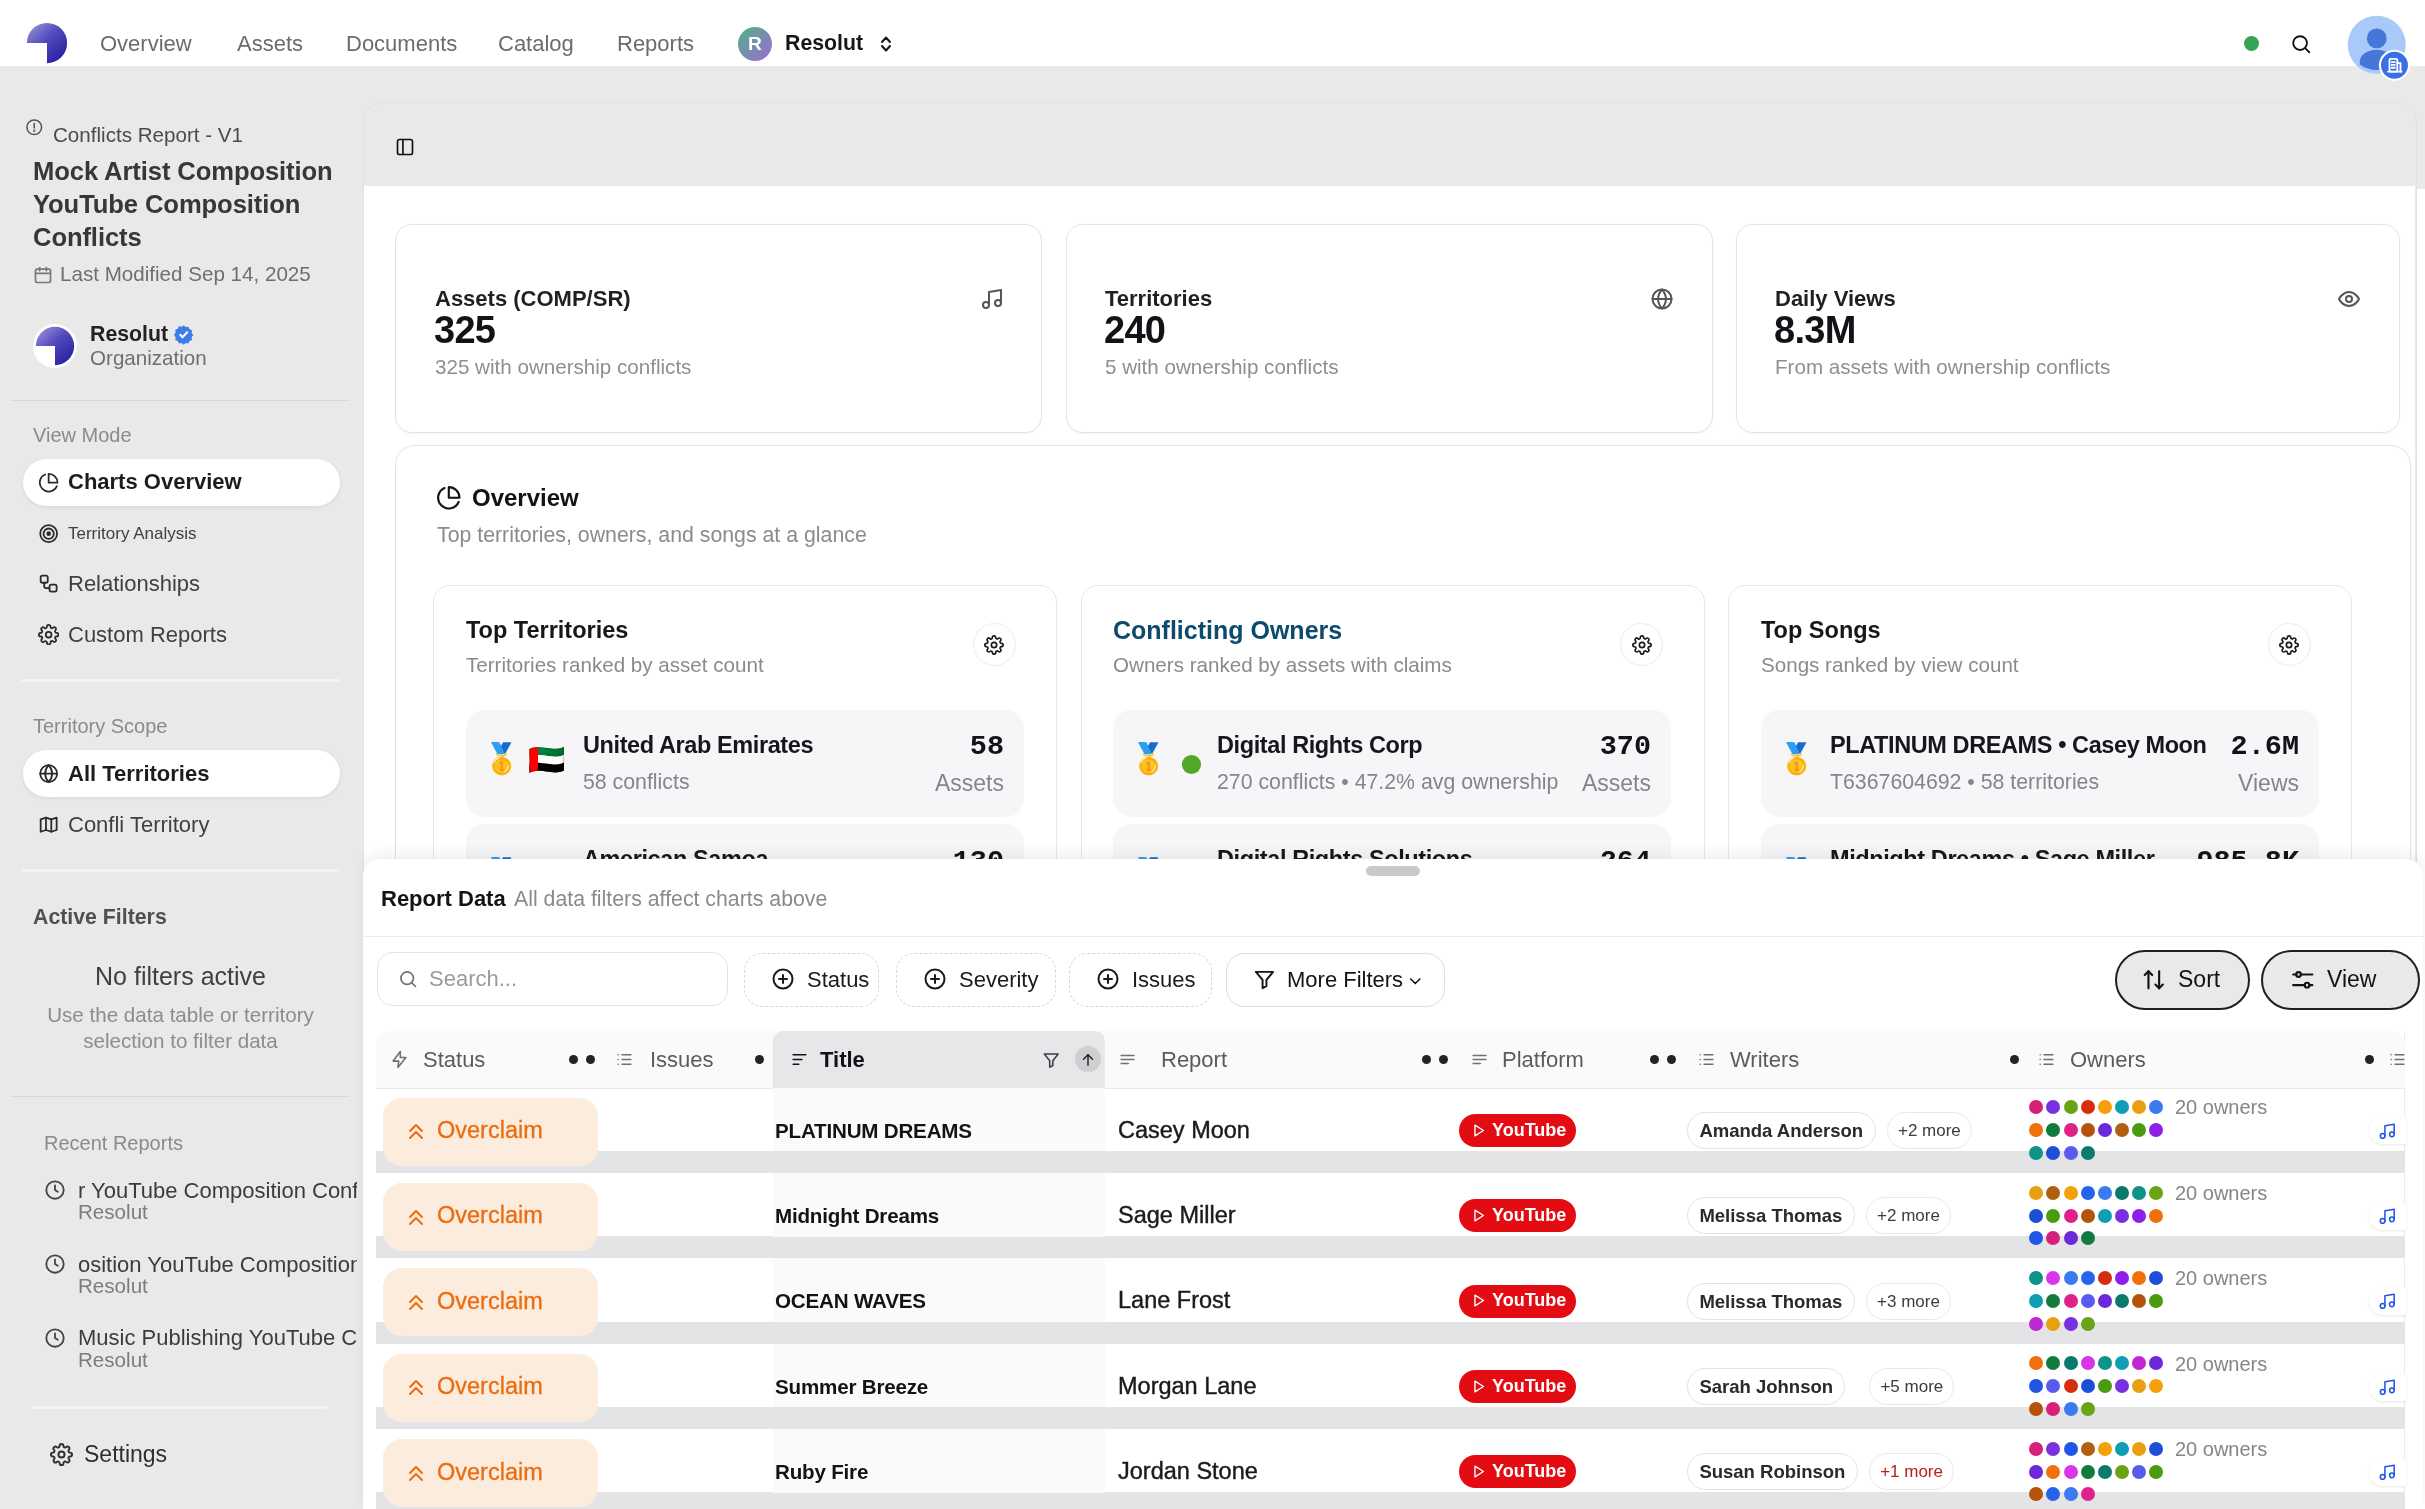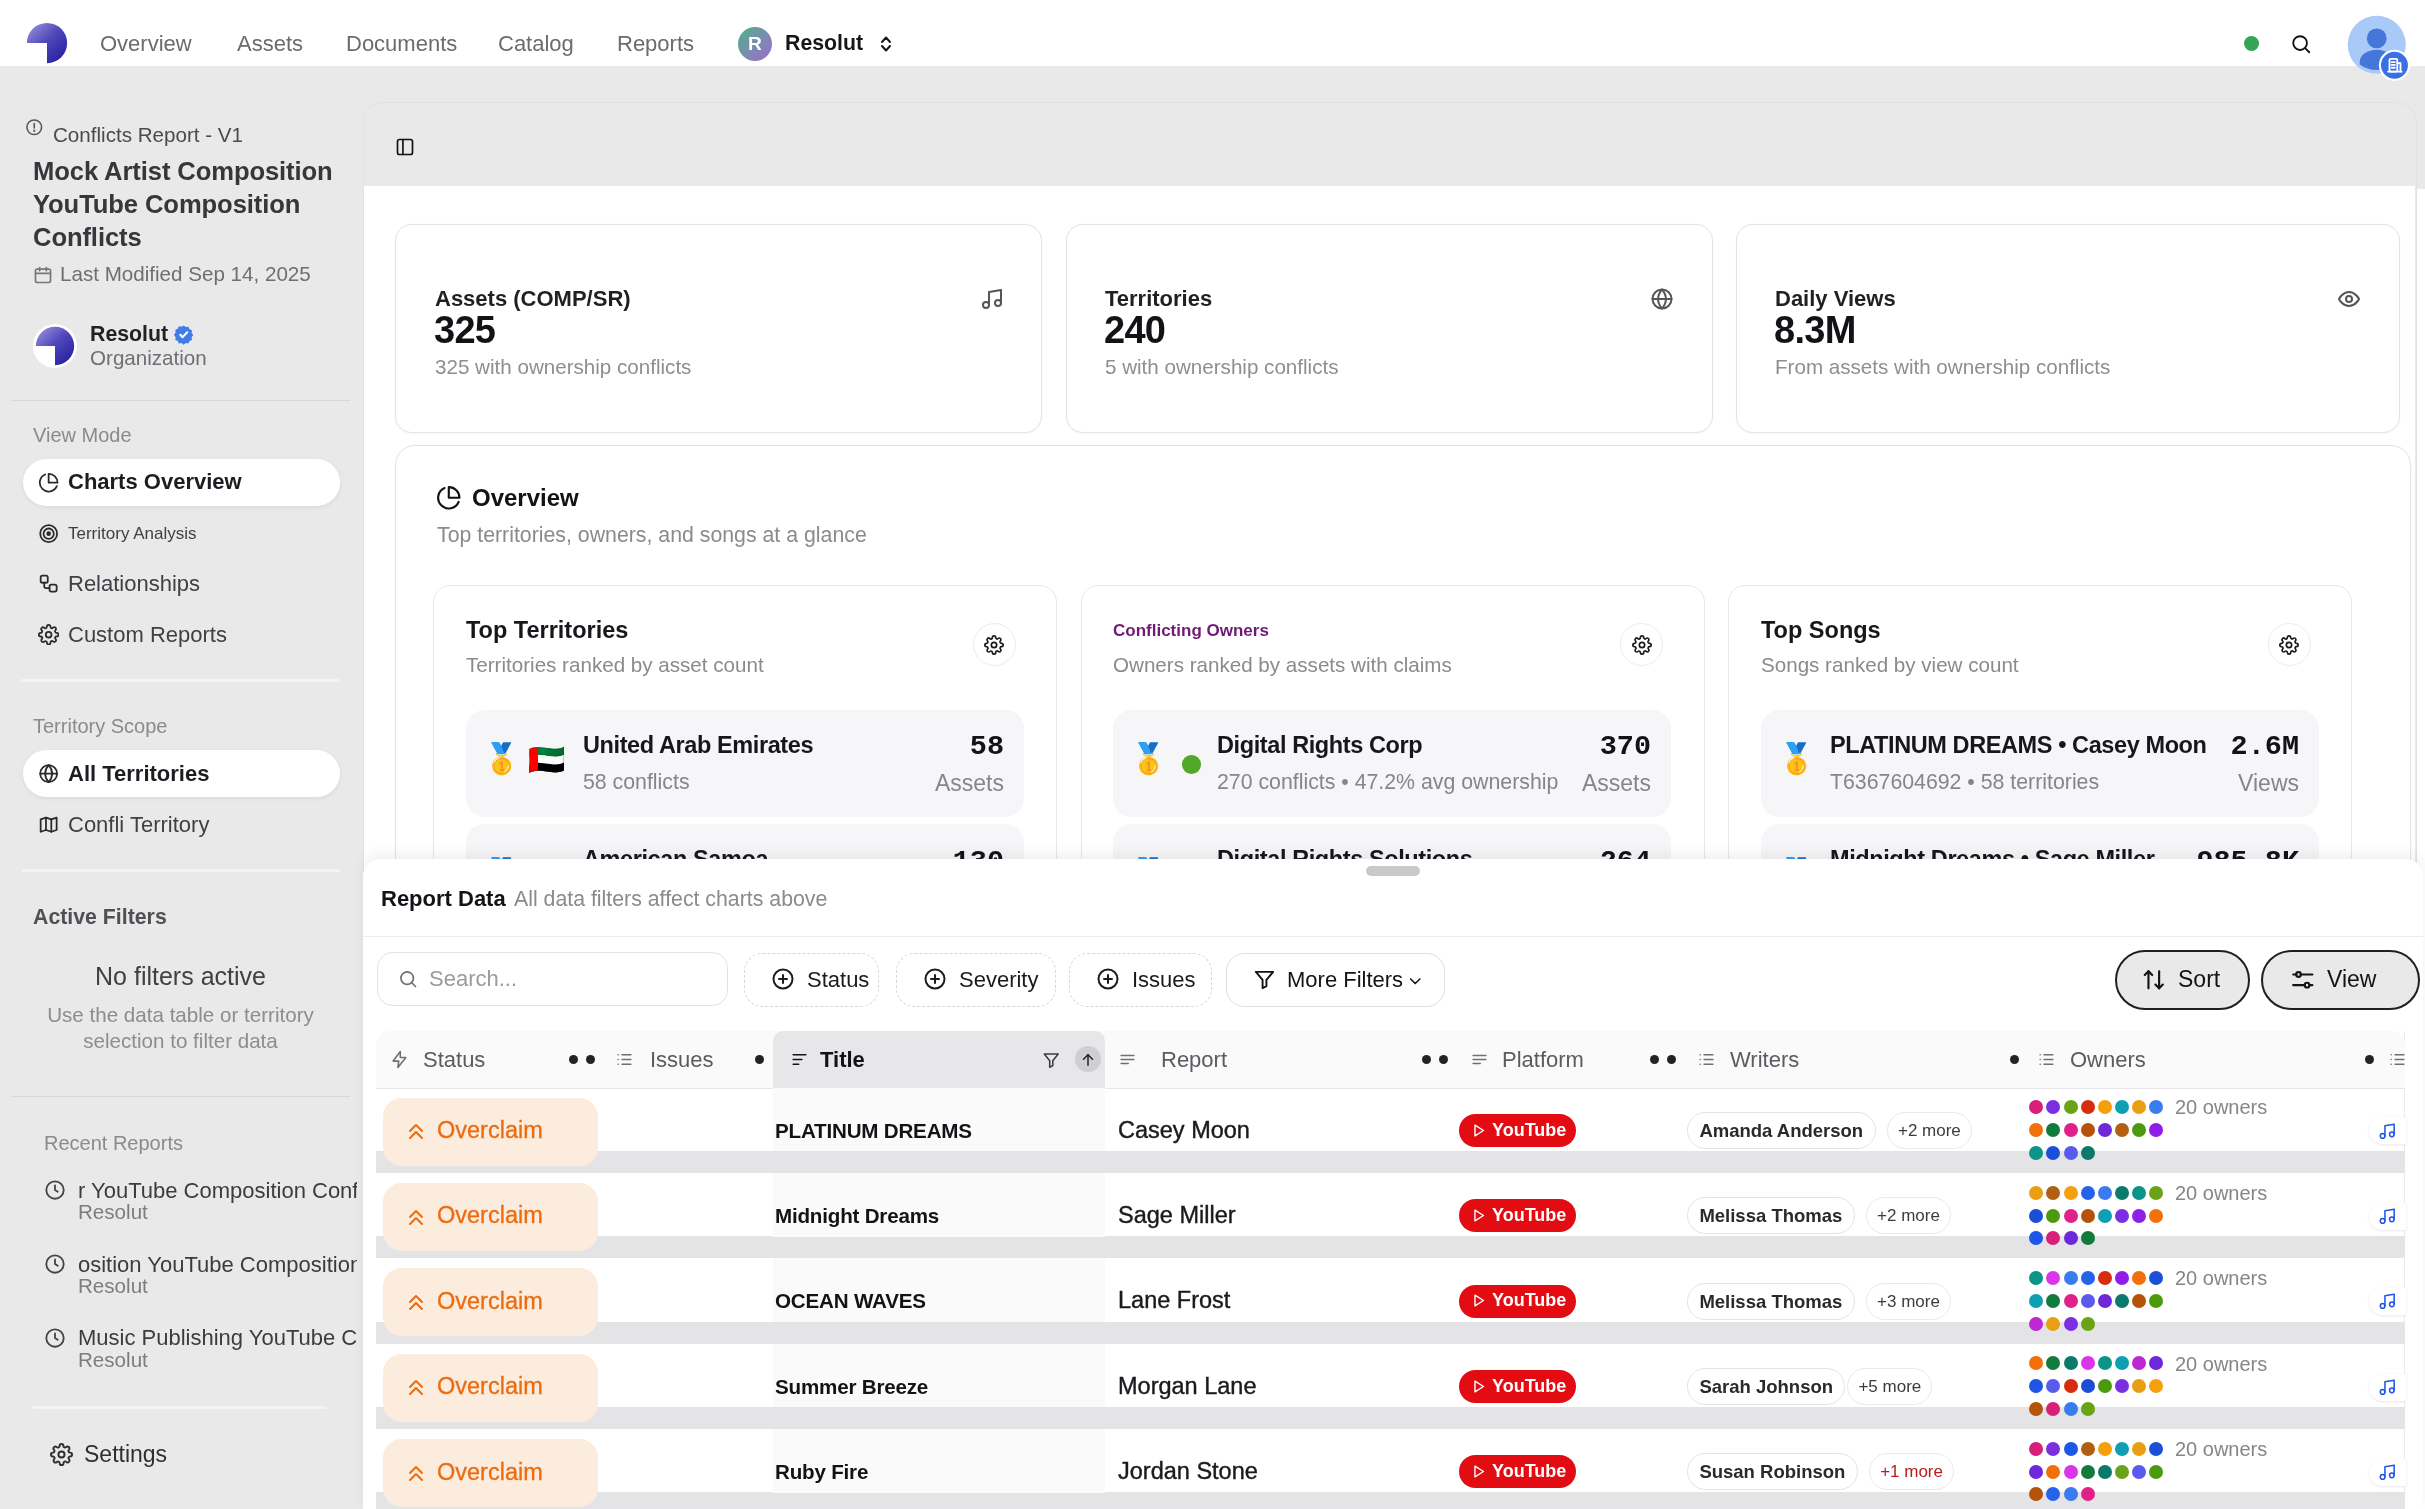--- a/index.html
+++ b/index.html
@@ -259,21 +259,21 @@
 <div class="abs" style="left:791px;top:729px;width:213px;height:31px;font-size:28.5px;font-weight:700;color:#131317;text-align:right;line-height:31px"><span class="mono">58</span></div>
 <div class="abs" style="left:791px;top:770px;width:213px;height:27px;font-size:23px;color:#85858a;text-align:right;line-height:27px">Assets</div>
 <div class="abs" style="left:466px;top:824px;width:558px;height:107px;background:#f6f6f8;border-radius:18.5px"></div>
 <div class="abs" style="left:483px;top:853px;width:37px;height:41px;font-size:30px;line-height:41px;text-align:center">🥈</div>
 <div class="abs" style="left:527px;top:854px;width:40px;height:40px;font-size:30px;line-height:40px;text-align:center">🇦🇸</div>
 <div class="abs" style="left:583px;top:844px;height:31px;font-size:23.5px;font-weight:700;color:#17171b;display:flex;align-items:center;letter-spacing:-0.4px;white-space:nowrap">American Samoa</div>
 <div class="abs" style="left:583px;top:883px;height:28.5px;font-size:21.3px;color:#85858a;display:flex;align-items:center;white-space:nowrap"></div>
 <div class="abs" style="left:791px;top:844px;width:213px;height:31px;font-size:28.5px;font-weight:700;color:#131317;text-align:right;line-height:31px"><span class="mono">130</span></div>
 <div class="abs" style="left:791px;top:884px;width:213px;height:27px;font-size:23px;color:#85858a;text-align:right;line-height:27px"></div>
 <div class="abs" style="left:1081px;top:585px;width:624px;height:313px;background:#fff;border:1.4px solid #e7e7ea;border-radius:17px"></div>
-<div class="abs" style="left:1113px;top:617px;height:27px;font-size:17px;font-weight:700;color:#701a75;display:flex;align-items:center">Conflicting Owners</div>
+<div class="abs" style="left:1113px;top:617px;height:27px;font-size:25px;font-weight:700;color:#0c4a6e;display:flex;align-items:center">Conflicting Owners</div>
 <div class="abs" style="left:1113px;top:652px;height:25.6px;font-size:20.6px;color:#8a8a8f;display:flex;align-items:center">Owners ranked by assets with claims</div>
 <div class="abs" style="left:1620px;top:623px;width:43px;height:43px;border:1.4px solid #ececef;border-radius:50%;background:#fff"></div>
 <span class="abs" style="left:1632px;top:635px;color:#1b1b1f">
     <svg class="abs" style="left:0px;top:0px" width="20" height="20" viewBox="0 0 24 24" fill="none" stroke="currentColor" stroke-width="2" stroke-linecap="round" stroke-linejoin="round">
       <circle cx="12" cy="12" r="3.2"></circle>
       <path d="M19.4 15a1.65 1.65 0 0 0 .33 1.82l.06.06a2 2 0 1 1-2.83 2.83l-.06-.06a1.65 1.65 0 0 0-1.82-.33 1.65 1.65 0 0 0-1 1.51V21a2 2 0 1 1-4 0v-.09A1.65 1.65 0 0 0 9 19.4a1.65 1.65 0 0 0-1.82.33l-.06.06a2 2 0 1 1-2.83-2.83l.06-.06a1.65 1.65 0 0 0 .33-1.82 1.65 1.65 0 0 0-1.51-1H3a2 2 0 1 1 0-4h.09A1.65 1.65 0 0 0 4.6 9a1.65 1.65 0 0 0-.33-1.82l-.06-.06a2 2 0 1 1 2.83-2.83l.06.06a1.65 1.65 0 0 0 1.82.33H9a1.65 1.65 0 0 0 1-1.51V3a2 2 0 1 1 4 0v.09a1.65 1.65 0 0 0 1 1.51 1.65 1.65 0 0 0 1.82-.33l.06-.06a2 2 0 1 1 2.83 2.83l-.06.06a1.65 1.65 0 0 0-.33 1.82V9a1.65 1.65 0 0 0 1.51 1H21a2 2 0 1 1 0 4h-.09a1.65 1.65 0 0 0-1.51 1z"></path>
     </svg>
   </span>
 <div class="abs" style="left:1113px;top:710px;width:558px;height:107px;background:#f6f6f8;border-radius:18.5px"></div>
 <div class="abs" style="left:1130px;top:738px;width:37px;height:41px;font-size:30px;line-height:41px;text-align:center">🥇</div>
@@ -651,21 +651,21 @@
 <div class="abs" style="left:437px;top:1372px;height:28.5px;font-size:23.5px;color:#ec6c10;display:flex;align-items:center;-webkit-text-stroke:0.3px #ec6c10">Overclaim</div>
 <div class="abs" style="left:775px;top:1371px;height:31px;font-size:20.6px;font-weight:700;color:#131317;display:flex;align-items:center;letter-spacing:-0.2px">Summer Breeze</div>
 <div class="abs" style="left:1118px;top:1371px;height:31px;font-size:23.5px;font-weight:400;color:#1b1b1f;display:flex;align-items:center;-webkit-text-stroke:0.4px #1b1b1f">Morgan Lane</div>
 <div class="abs" style="left:1459px;top:1370px;width:117px;height:33px;background:#e40c13;border-radius:16.4px"></div>
 <span class="abs" style="left:1470px;top:1378px;color:#fff">
     <svg class="abs" style="left:0px;top:0px" width="17" height="17" viewBox="0 0 24 24" fill="none" stroke="currentColor" stroke-width="2" stroke-linecap="round" stroke-linejoin="round">
       <polygon points="7 4.5 19 12 7 19.5 7 4.5"></polygon>
     </svg>
   </span>
 <div class="abs" style="left:1492px;top:1373px;height:27px;font-size:18px;font-weight:700;color:#fff;display:flex;align-items:center">YouTube</div>
-<div class="abs flex" style="left:1687px;top:1368px;height:37px;gap:2px;white-space:nowrap">
+<div class="abs flex" style="left:1687px;top:1368px;height:37px;gap:24px;white-space:nowrap">
     <span style="display:inline-flex;align-items:center;height:37px;padding:0 11.4px;background:#fff;border:1.4px solid #e3e3e6;border-radius:18.5px;font-size:18.5px;font-weight:700;color:#2a2a2e">Sarah Johnson</span>
     <span style="display:inline-flex;align-items:center;height:37px;padding:0 10px;background:#fff;border:1.4px solid #e9e9ec;border-radius:18.5px;font-size:17px;color:#3c3c40">+5 more</span>
   </div>
 <div class="abs" style="left:2029px;top:1356px;width:14.2px;height:14.2px;border-radius:50%;background:#f2700c"></div>
 <div class="abs" style="left:2046px;top:1356px;width:14.2px;height:14.2px;border-radius:50%;background:#127a3d"></div>
 <div class="abs" style="left:2064px;top:1356px;width:14.2px;height:14.2px;border-radius:50%;background:#0b7a6c"></div>
 <div class="abs" style="left:2081px;top:1356px;width:14.2px;height:14.2px;border-radius:50%;background:#d936ea"></div>
 <div class="abs" style="left:2098px;top:1356px;width:14.2px;height:14.2px;border-radius:50%;background:#0d9488"></div>
 <div class="abs" style="left:2115px;top:1356px;width:14.2px;height:14.2px;border-radius:50%;background:#0e9fb5"></div>
 <div class="abs" style="left:2132px;top:1356px;width:14.2px;height:14.2px;border-radius:50%;background:#c026d3"></div>

